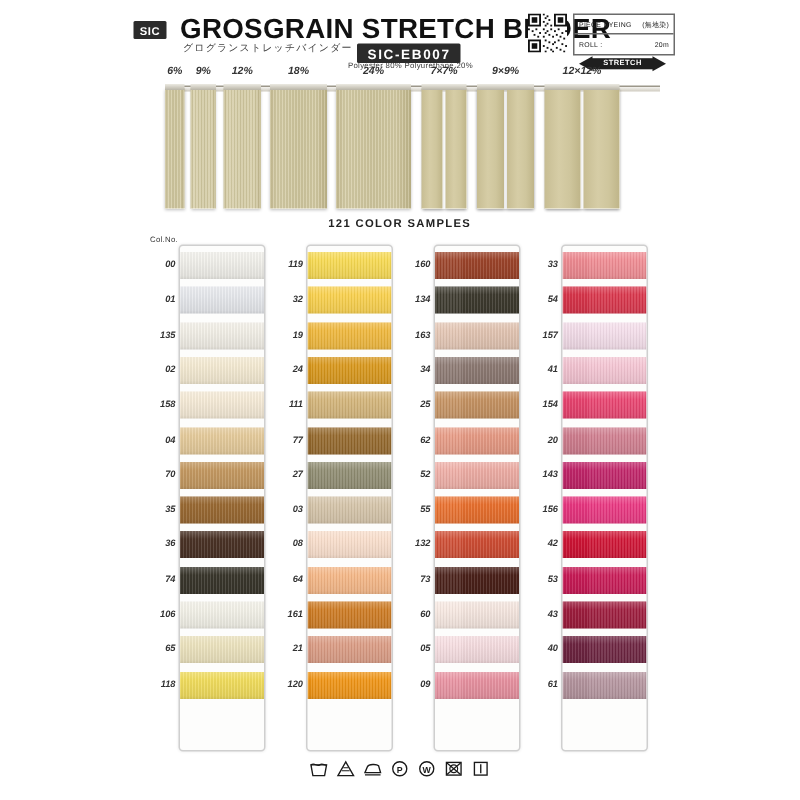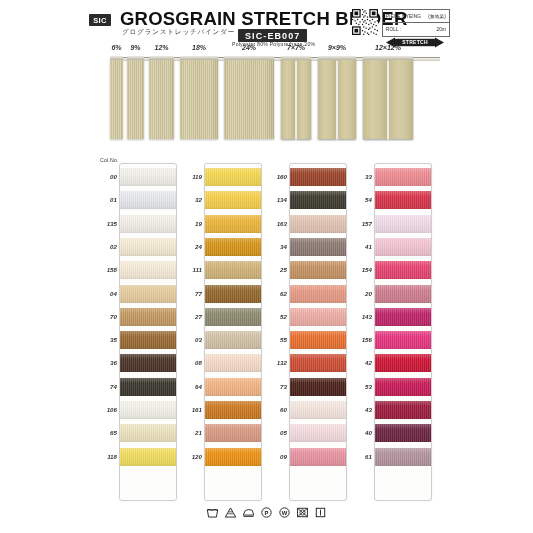--- a/index.html
+++ b/index.html
@@ -215,20 +215,21 @@
         <div class="half" style="left: 19.75px; width: 18.25px;"></div>
         <div class="clip"></div>
       </div>
       <div class="ribbon pair" style="left: 253px; width: 50px; height: 80px;">
         <div class="half" style="left: 0px; width: 24.25px;"></div>
         <div class="half" style="left: 25.75px; width: 24.25px;"></div>
         <div class="clip"></div>
       </div>
     </div>
 
+  <div id="samples-title">121 COLOR SAMPLES</div>
   <div id="colno">Col.No.</div>
   <div id="grid">
       <div class="col">
         <div class="strip">
           <div class="swatch" title="00" style="top: 4px; height: 18px; background-color: rgb(242, 241, 236);"></div>
           <div class="swatch" title="01" style="top: 27.3px; height: 18px; background-color: rgb(232, 234, 238);"></div>
           <div class="swatch" title="135" style="top: 50.6px; height: 18px; background-color: rgb(243, 240, 232);"></div>
           <div class="swatch" title="02" style="top: 73.9px; height: 18px; background-color: rgb(246, 236, 212);"></div>
           <div class="swatch" title="158" style="top: 97.2px; height: 18px; background-color: rgb(247, 236, 216);"></div>
           <div class="swatch" title="04" style="top: 120.5px; height: 18px; background-color: rgb(231, 205, 157);"></div>

